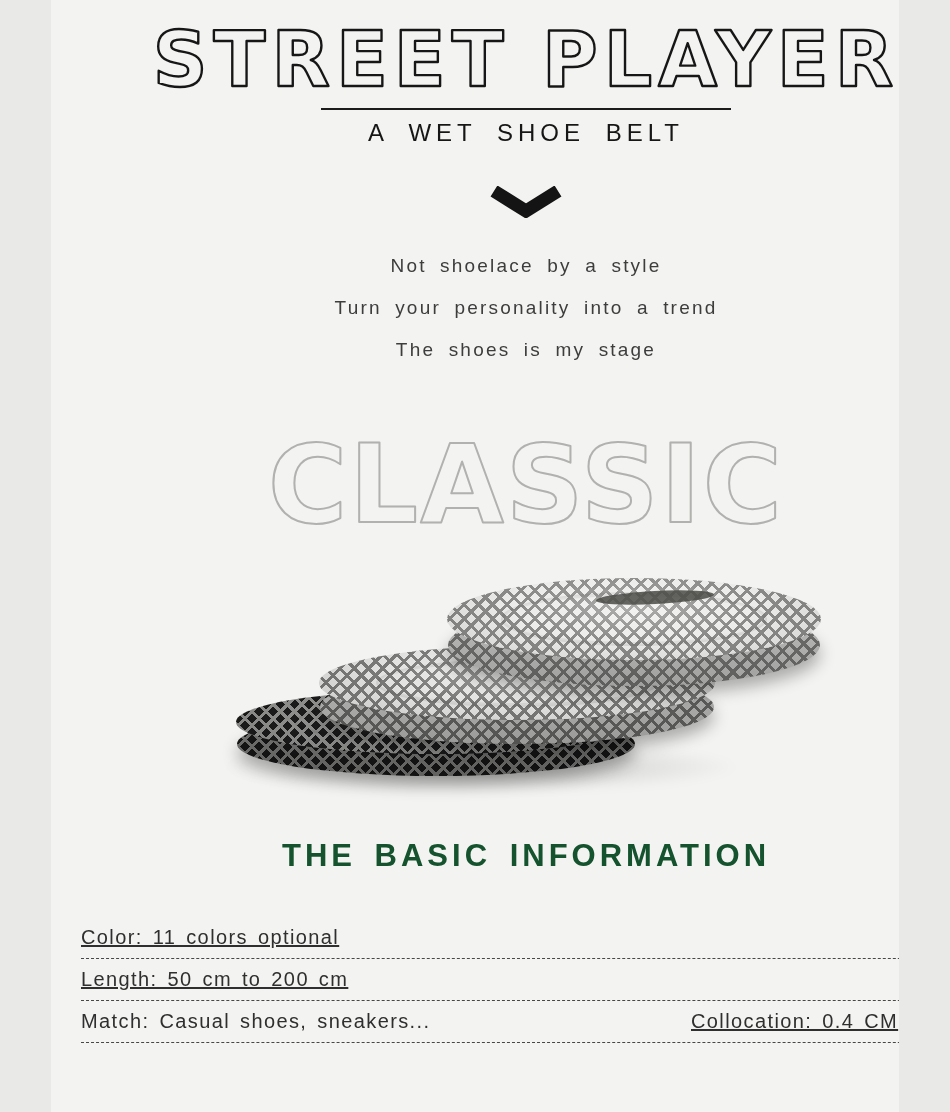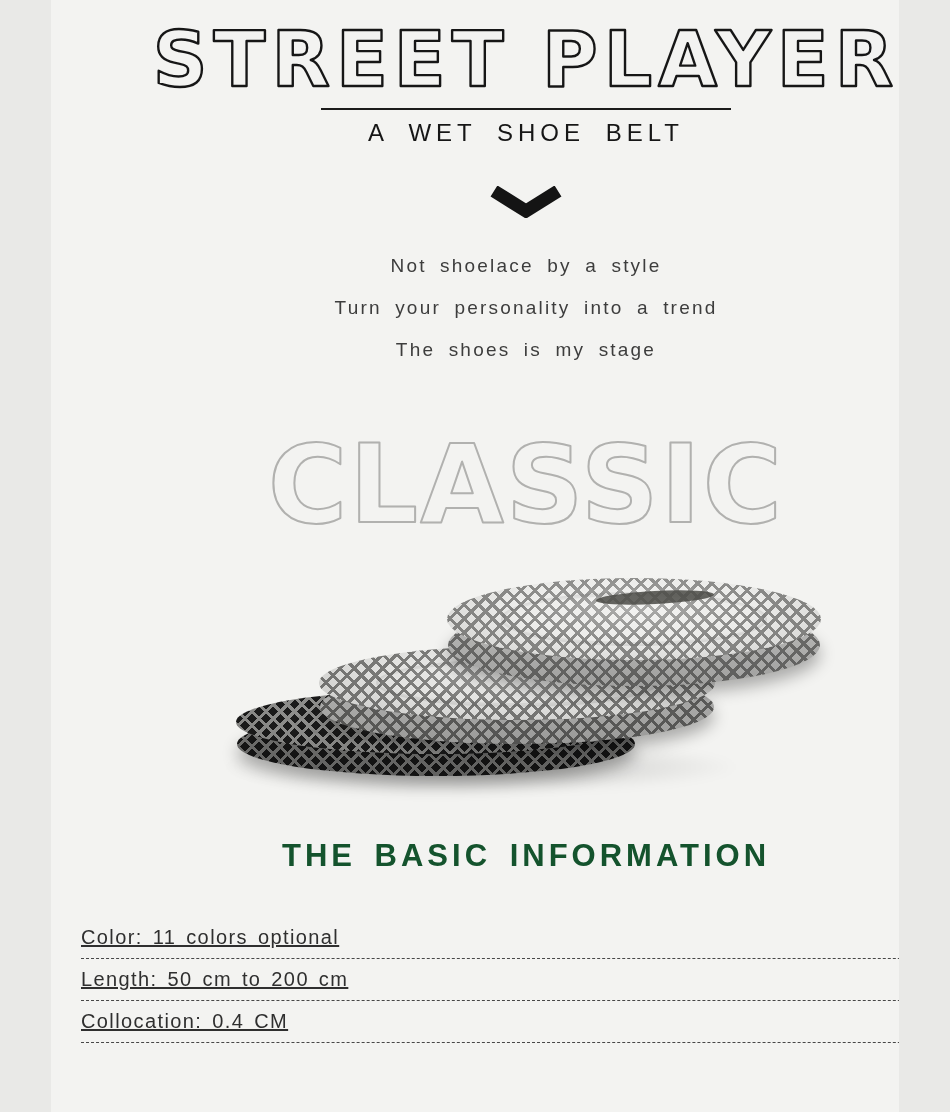--- a/index.html
+++ b/index.html
@@ -119,17 +119,18 @@
   <h2 class="info-heading" style="margin:0;">THE BASIC INFORMATION</h2>
 
   <div class="info-table">
     <div class="info-row">
       <span class="cell-right">Color: 11 colors optional</span>
     </div>
     <div class="info-row">
       <span class="cell-right">Length: 50 cm to 200 cm</span>
     </div>
     <div class="info-row">
+      <span class="cell-left">Match: Casual shoes, sneakers...</span>
       <span class="cell-right">Collocation: 0.4 CM</span>
     </div>
   </div>
 
 </div>
 
 </body></html>

